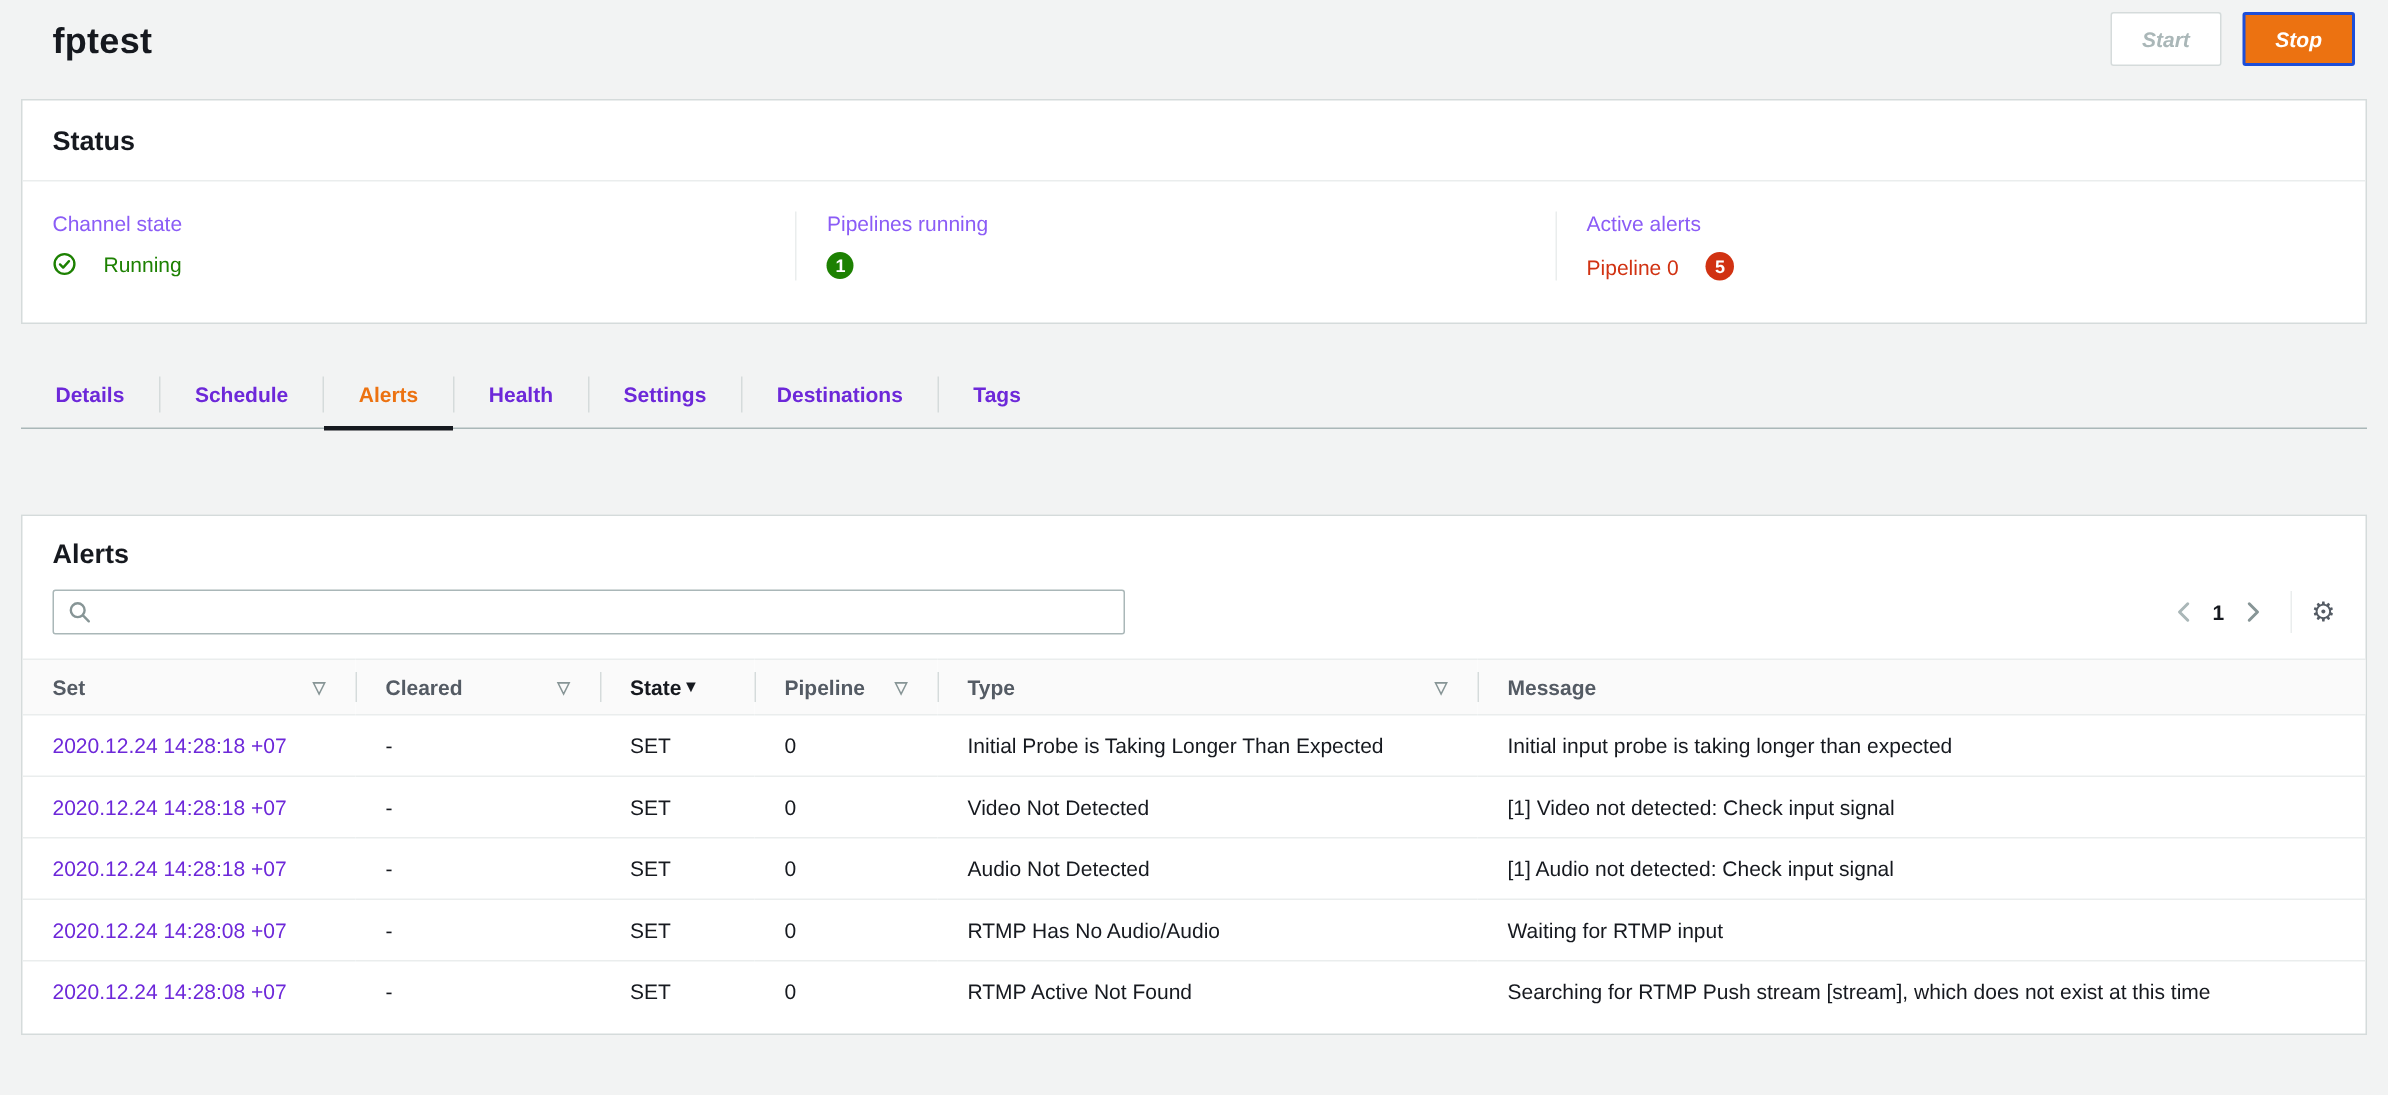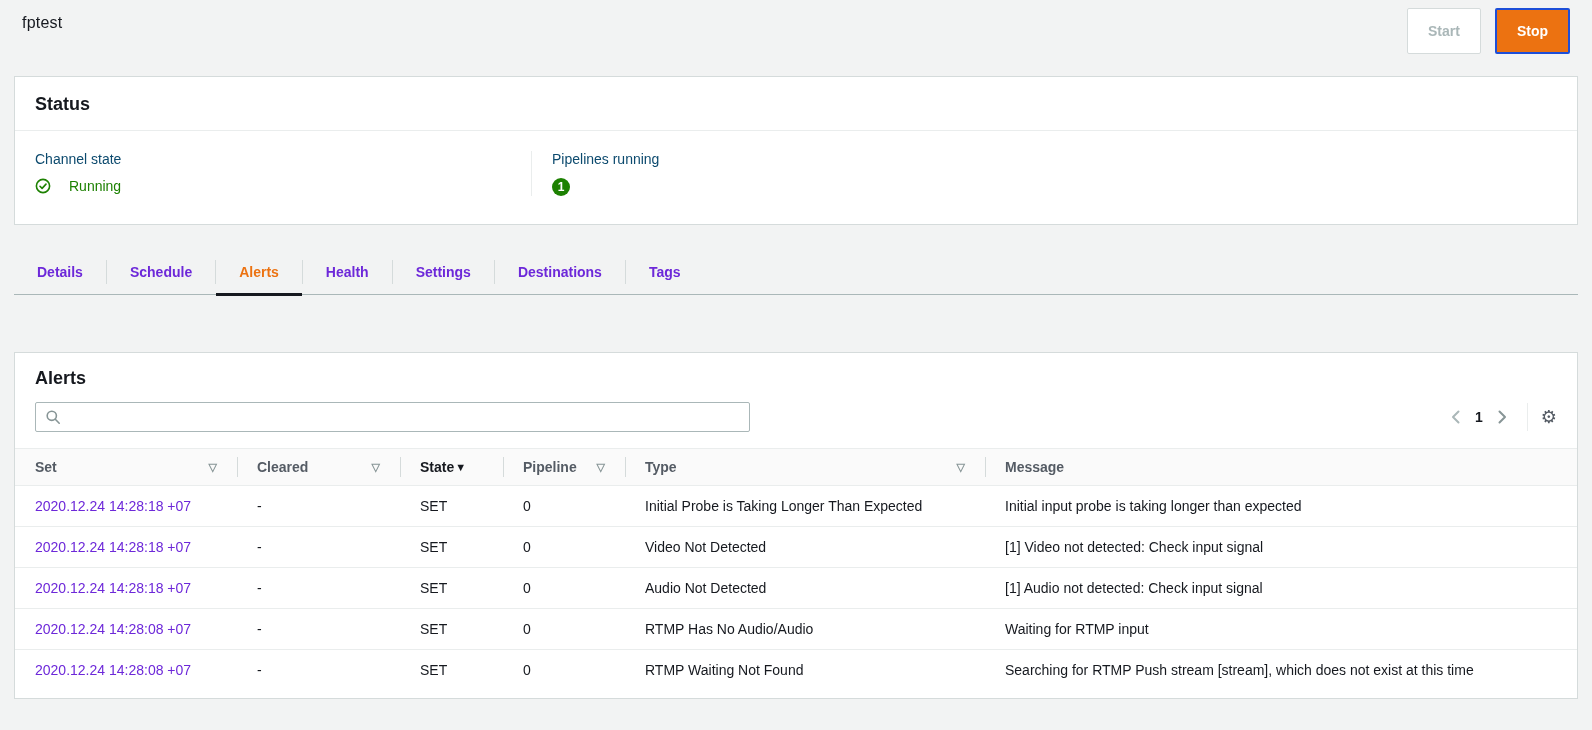--- a/index.html
+++ b/index.html
@@ -7,44 +7,44 @@
   body {
     width: 1592px; height: 730px; overflow: hidden;
     background: #f2f3f3;
     font-family: "Liberation Sans", sans-serif;
     color: #16191f;
     font-size: 14px;
   }
 
   
   .top-header { display: flex; justify-content: space-between; align-items: flex-start; padding: 8px 22px 0 22px; }
-  .page-title { font-size: 16px; font-weight: 400; margin: 6px 0 0 0; letter-spacing: 0.2px; }
+  .page-title { font-size: 24px; font-weight: 700; margin: 6px 0 0 13px; letter-spacing: 0.2px; }
   .action-group { display: flex; gap: 14px; }
   .btn {
-    height: 46px; padding: 0 20px; font-size: 14px; font-weight: 700;
+    height: 36px; padding: 0 20px; font-size: 14px; font-weight: 700;
     border-radius: 2px; font-family: inherit; cursor: pointer;
-    display: inline-flex; align-items: center; gap: 10px; line-height: 1;
+    display: inline-flex; align-items: center; gap: 10px; line-height: 1; font-style: italic;
   }
   .btn-disabled { background: #fff; border: 1px solid #d5dbdb; color: #aab7b8; cursor: default; }
   .btn-primary  { background: #ec7211; border: 2px solid #1d4ed8; color: #fff; }
   .btn-outline  { background: #fff; border: 1px solid #545b64; color: #16191f; }
   .caret-down { width: 0; height: 0; border-left: 5px solid transparent; border-right: 5px solid transparent; border-top: 6px solid #16191f; display: inline-block; }
 
   
   .panel { background: #fff; border: 1px solid #d5dbdb; margin: 0 14px; }
   .panel-hd { padding: 17px 20px 15px 20px; border-bottom: 1px solid #eaeded; }
   .panel-title { font-size: 18px; font-weight: 700; }
 
   
   .status-panel { margin-top: 22px; }
   .status-body { display: flex; padding: 20px 0 28px 0; }
   .status-col { padding: 0 20px; }
   .status-col + .status-col { border-left: 1px solid #eaeded; }
   .col-1 { width: 516px; } .col-2 { width: 507px; } .col-3 { width: 541px; }
-  .status-label { color: #0c4a6e; margin-bottom: 11px; }
+  .status-label { color: #8b5cf6; margin-bottom: 11px; }
   .status-value { display: flex; align-items: center; gap: 18px; }
   .green-text { color: #1d8102; }
   .red-link { color: #d13212; cursor: pointer; }
   .badge {
     display: inline-flex; align-items: center; justify-content: center;
     border-radius: 50%; color: #fff; font-size: 12px; font-weight: 700;
   }
   .badge-green { background: #1d8102; width: 18px; height: 18px; }
   .badge-red   { background: #d13212; width: 19px; height: 19px; }
 
@@ -113,20 +113,27 @@
           <circle cx="8" cy="8" r="6.6" fill="none" stroke="#1d8102" stroke-width="1.6"></circle>
           <path d="M5 8.3 L7.1 10.4 L11 6.1" fill="none" stroke="#1d8102" stroke-width="1.6" stroke-linecap="round" stroke-linejoin="round"></path>
         </svg>
         <span class="green-text">Running</span>
       </div>
     </div>
     <div class="status-col col-2">
       <div class="status-label">Pipelines running</div>
       <div class="status-value">
         <span class="badge badge-green">1</span>
+      </div>
+    </div>
+    <div class="status-col col-3">
+      <div class="status-label">Active alerts</div>
+      <div class="status-value">
+        <span class="red-link">Pipeline 0</span>
+        <span class="badge badge-red">5</span>
       </div>
     </div>
   </div>
 </div>
 
 <div class="tabs">
   <div class="tab">Details</div>
   <div class="tab-sep"></div>
   <div class="tab">Schedule</div>
   <div class="tab-sep"></div>
@@ -249,19 +256,19 @@
         <td>SET</td>
         <td>0</td>
         <td>RTMP Has No Audio/Audio</td>
         <td>Waiting for RTMP input</td>
       </tr>
       <tr>
         <td class="date-cell">2020.12.24 14:28:08 +07</td>
         <td>-</td>
         <td>SET</td>
         <td>0</td>
-        <td>RTMP Waiting Not Found</td>
+        <td>RTMP Active Not Found</td>
         <td>Searching for RTMP Push stream [stream], which does not exist at this time</td>
       </tr>
     </tbody>
   </table>
   <div class="bottom-pad"></div>
 </div>
 
 </body></html>

